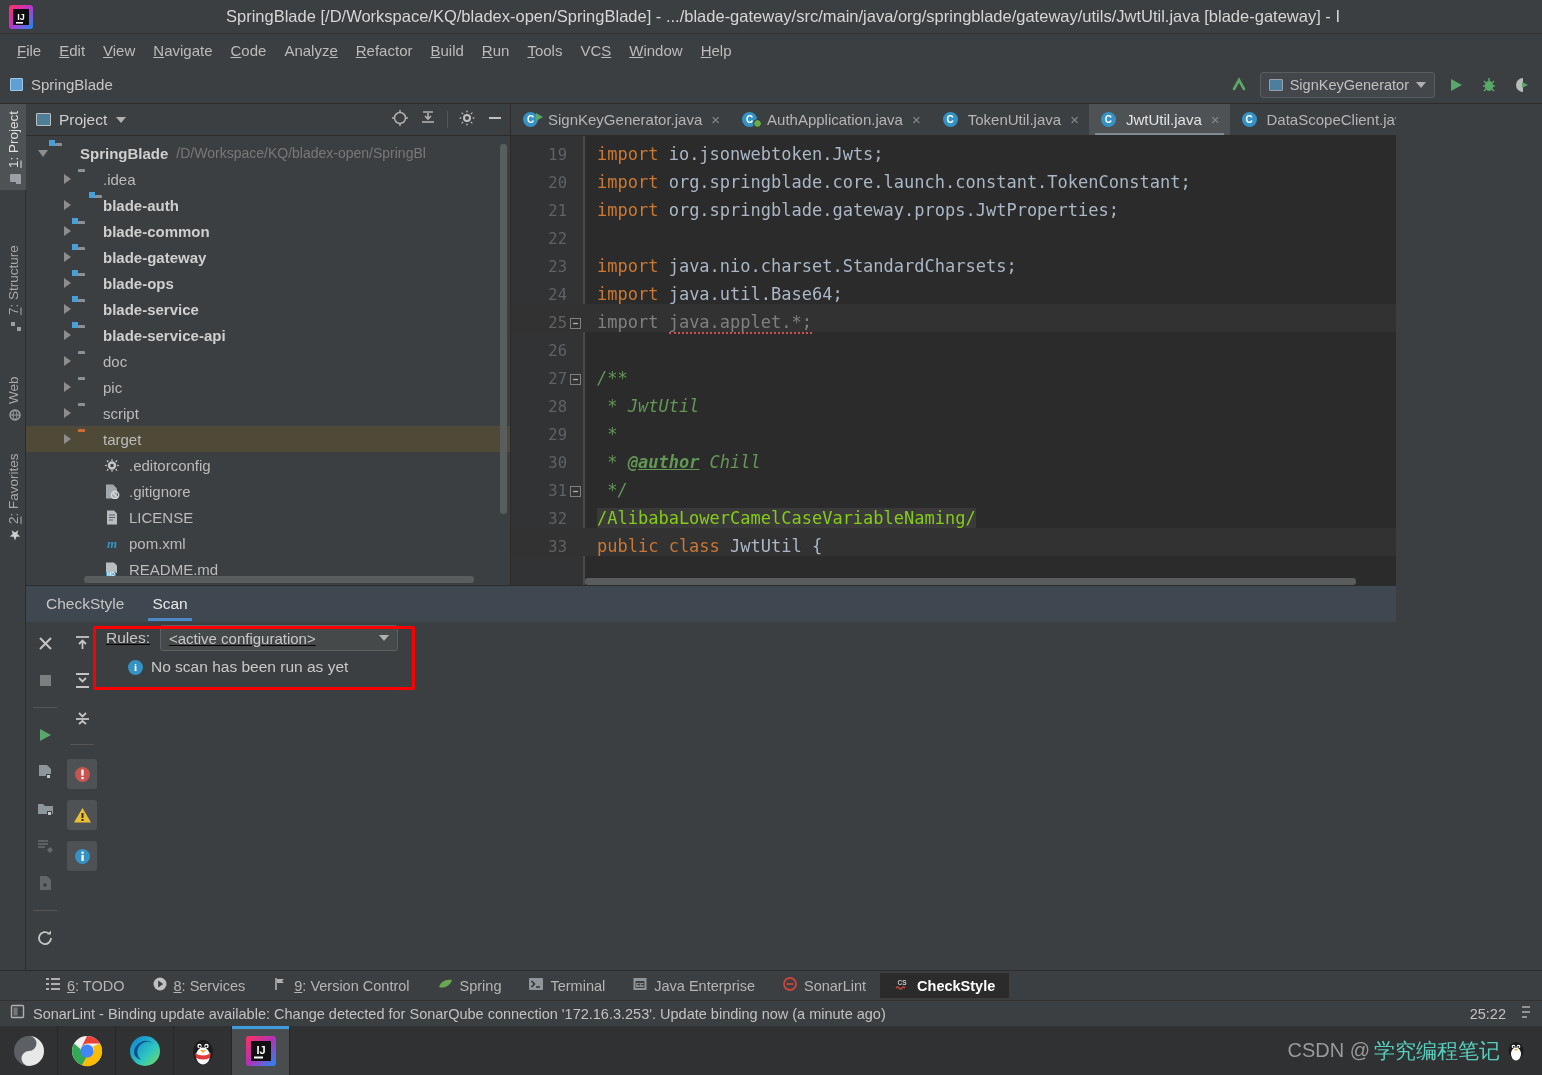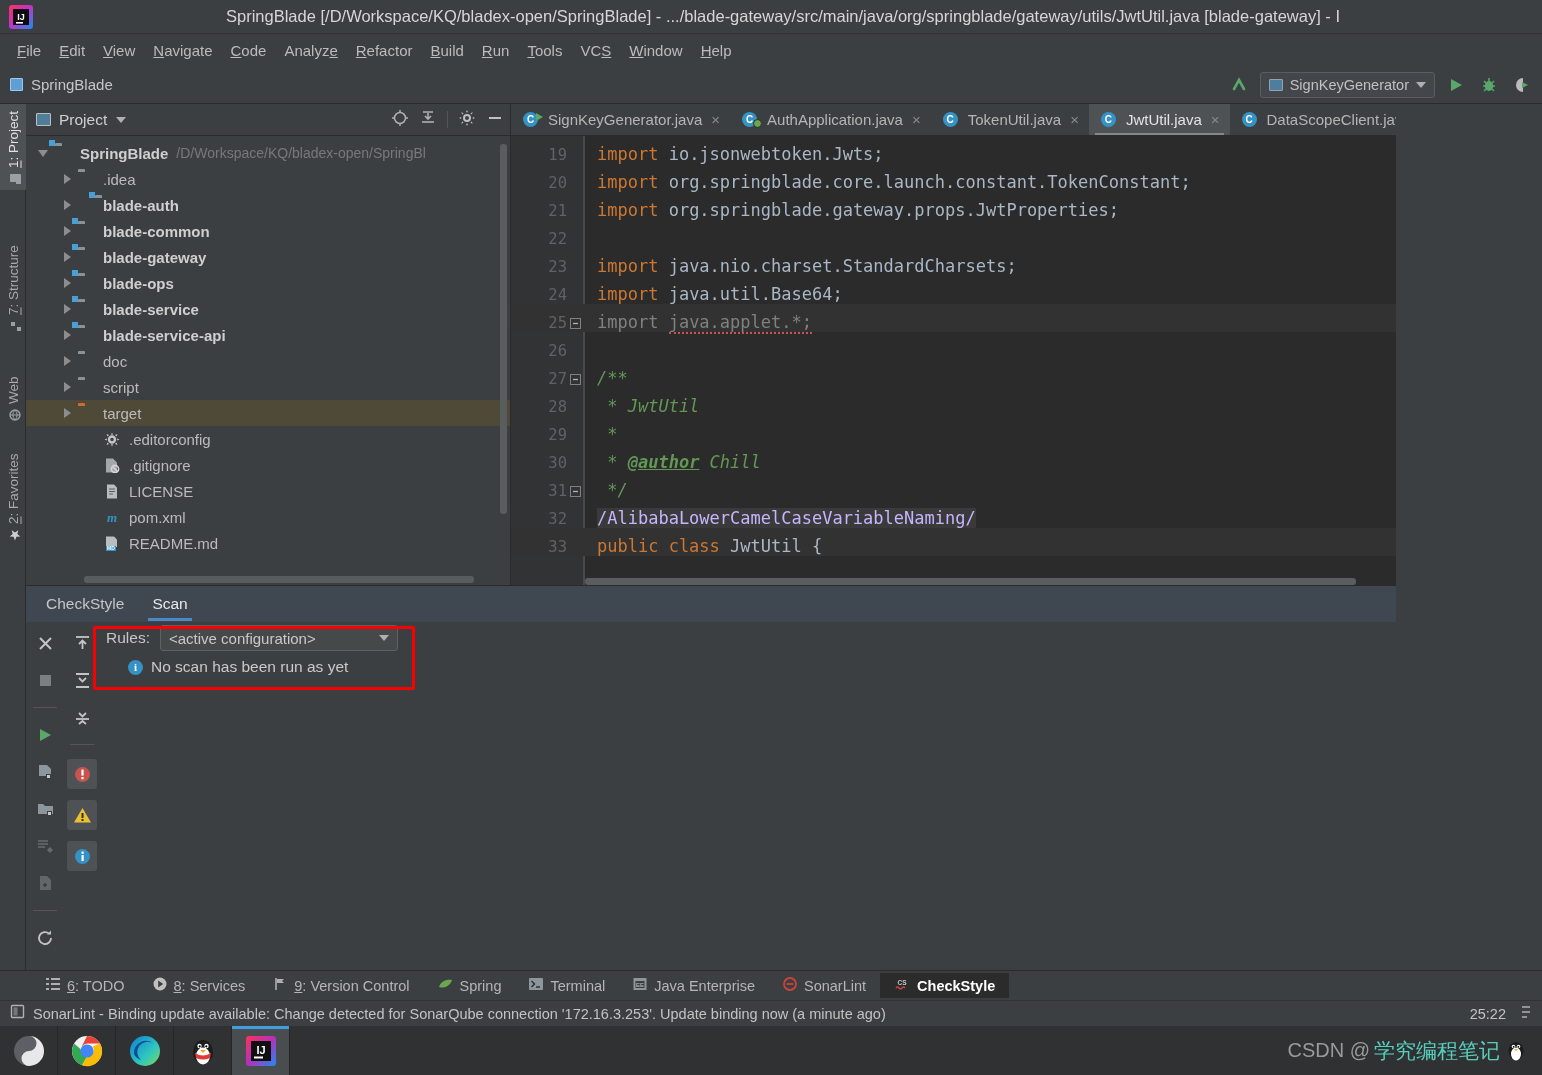--- a/index.html
+++ b/index.html
@@ -182,21 +182,21 @@
   }
   .fold {
     width: 16px; text-align: center; color: #808080; font-size: 12px; flex: 0 0 auto;
   }
   .ctext { padding-left: 14px; white-space: pre; }
   .kw { color: #cc7832; }
   .id { color: #a9b7c6; }
   .gray { color: #808080; }
   .cmt { color: #629755; font-style: italic; }
   .cmt-tag { color: #629755; font-style: italic; font-weight: bold; text-decoration: underline; }
-  .inspect-hl { background: #3a3a3a; color: #c4b5fd; }
+  .inspect-hl { background: #3a3a3a; color: #84cc16; }
   .squiggle {
     border-bottom: 2px dotted #c75450; padding-bottom: 0px;
   }
   .code-hscroll {
     position: absolute; left: 74px; right: 40px; bottom: 0; height: 7px;
     background: #5a5d5e; border-radius: 3px;
   }
 
   
   .cspanel {
@@ -225,21 +225,21 @@
     align-items: center; padding-top: 8px; gap: 11px; flex: 0 0 auto;
   }
   .cstool { width: 26px; height: 26px; display: flex; align-items: center; justify-content: center; }
   .hrule { width: 24px; height: 1px; background: #555; margin: 3px 0; }
   .sev-btn {
     width: 30px; height: 30px; border-radius: 3px; background: #4e5254;
     display: flex; align-items: center; justify-content: center;
   }
   .csmain { flex: 1 1 auto; position: relative; }
   .rulesrow {
-    height: 32px; display: flex; align-items: center; gap: 10px; padding: 0 6px;
+    height: 32px; display: flex; align-items: center; gap: 10px; padding: 0 6px; text-decoration: underline;
   }
   .rules-label { color: #c6c6c6; font-size: 15.5px; }
   .rules-combo {
     width: 238px; height: 26px; background: #45494a; border: 1px solid #5e6264;
     border-radius: 3px; display: flex; align-items: center; padding: 0 8px;
     color: #c8c8c8; font-size: 15px; justify-content: space-between;
   }
   .noscan {
     display: flex; align-items: center; gap: 8px; padding-left: 28px;
     height: 26px; color: #c9c9c9; font-size: 15.5px;
@@ -486,20 +486,25 @@
             <span class="tlabel-bold">blade-service-api</span>
           </div>
           <div class="trow" style="padding-left: 38px;">
             <span class="tarrow "></span>
             <span class="ticon"><span class="folder"></span></span>
             <span>doc</span>
           </div>
           <div class="trow" style="padding-left: 38px;">
             <span class="tarrow "></span>
             <span class="ticon"><span class="folder"></span></span>
+            <span>pic</span>
+          </div>
+          <div class="trow" style="padding-left: 38px;">
+            <span class="tarrow "></span>
+            <span class="ticon"><span class="folder"></span></span>
             <span>script</span>
           </div>
           <div class="trow sel" style="padding-left: 38px;">
             <span class="tarrow "></span>
             <span class="ticon"><span class="folder orange"></span></span>
             <span>target</span>
           </div>
           <div class="trow" style="padding-left: 64px;">
             <span class="tarrow none"></span>
             <span class="ticon"><svg width="16" height="15" viewBox="0 0 16 15">

